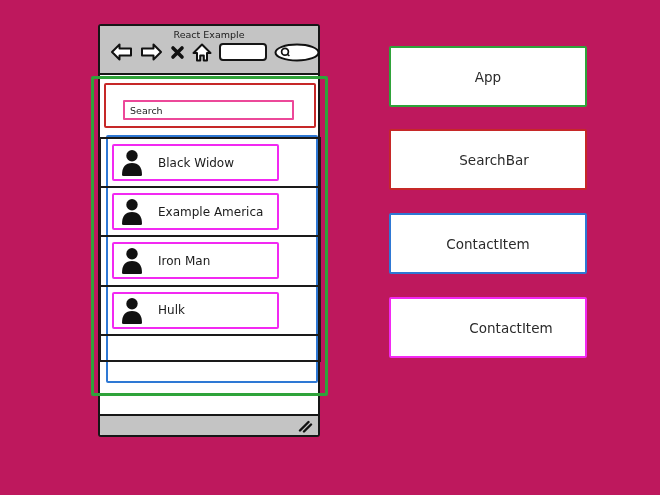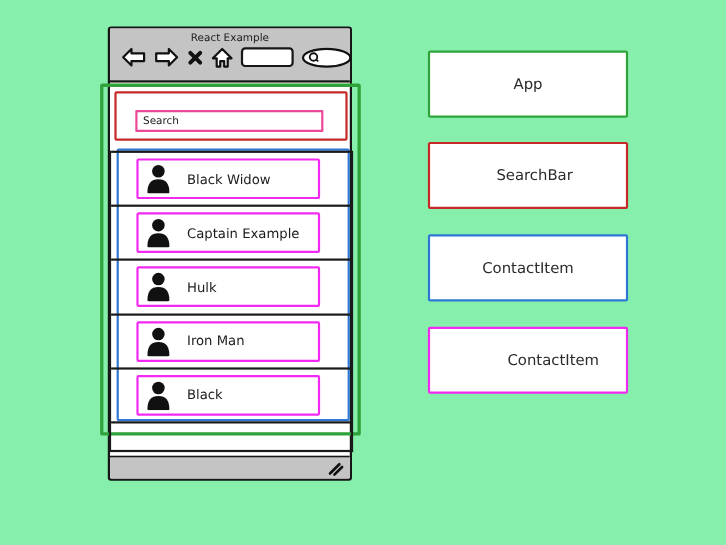--- a/index.html
+++ b/index.html
@@ -1,17 +1,17 @@
 <!DOCTYPE html>
 <html><head>
 <meta charset="utf-8">
 <style>
   html,body{margin:0;padding:0;background:#fff;}
   .canvas{
-    position:relative;width:660px;height:495px;background:#86efac;overflow:hidden;
+    position:relative;width:660px;height:495px;background:#be185d;overflow:hidden;
     font-family:"DejaVu Sans","Liberation Sans",sans-serif;color:#1b1b1b;text-decoration:underline;
   }
   .abs{position:absolute;box-sizing:border-box;}
 
   
   .browser{left:98px;top:24px;width:222px;height:413px;border:2px solid #161616;border-radius:3px;background:#fff;}
   .browser-header{position:relative;height:49px;background:#c4c4c4;border-bottom:2px solid #161616;box-sizing:border-box;}
   .browser-title{text-align:center;font-size:9.5px;padding-top:3px;color:#1b1b1b;}
   .toolbar{display:flex;align-items:center;padding:2px 0 0 10px;}
   .toolbar > *{flex:0 0 auto;}
@@ -27,27 +27,27 @@
   .outline-contactlist{left:106px;top:135px;width:212px;height:248px;border-width:2.5px;}
 
   .search-input{left:123px;top:100px;width:171px;height:20px;border:2px solid #ec4899;border-radius:1px;
     background:#fff;font-family:"DejaVu Sans","Liberation Sans",sans-serif;font-size:9.5px;color:#1b1b1b;
     padding:0 2px 0 5px;outline:none;}
 
   
   .rows{left:99px;top:137px;width:222px;border-left:2px solid #1a1a1a;border-right:2px solid #1a1a1a;border-bottom:2px solid #1a1a1a;}
   .row{height:49.2px;border-top:2px solid #1a1a1a;display:flex;align-items:center;box-sizing:border-box;background:transparent;}
   .row-empty{height:26px;border-top:2px solid #1a1a1a;box-sizing:border-box;}
-  .contact-item{margin-left:23px;width:167px;height:37px;border:2.5px solid #f229f2;border-radius:2px;
+  .contact-item{margin-left:11px;width:167px;height:37px;border:2.5px solid #f229f2;border-radius:2px;
     display:flex;align-items:center;box-sizing:border-box;background:#fff;}
   .person{margin-left:6px;display:block;}
   .contact-name{margin-left:14px;font-size:12px;color:#1b1b1b;white-space:nowrap;}
 
   
-  .legend-box{left:389px;width:182px;height:61px;border:2.5px solid #000;border-radius:2px;
+  .legend-box{left:389px;width:198px;height:61px;border:2.5px solid #000;border-radius:2px;
     display:flex;align-items:center;justify-content:center;font-size:13.5px;color:#2b2b2b;background:#fff;text-align:center;}
   .legend-0{top:46px;} .legend-1{top:129px;padding-left:12px;} .legend-2{top:213px;} .legend-3{top:297px;}
 </style>
 </head>
 <body>
 
 <div class="canvas">
 
   <div class="abs browser">
     <div class="browser-header">
@@ -98,51 +98,42 @@
         <span class="contact-name">Black Widow</span>
       </div>
     </div>
 
     <div class="row">
       <div class="contact-item" style="border-color: rgb(242, 41, 242);">
         <svg class="person" width="24" height="27" viewBox="0 0 24 27">
           <circle cx="12" cy="6.7" r="5.7" fill="#111"></circle>
           <path d="M2 26 Q2 14 12 14 Q22 14 22 26 Q22 27 20.5 27 L3.5 27 Q2 27 2 26 Z" fill="#111"></path>
         </svg>
-        <span class="contact-name">Captain Example</span>
+        <span class="contact-name">Example America</span>
       </div>
     </div>
 
-    <div class="row">
-      <div class="contact-item" style="border-color: rgb(242, 41, 242);">
-        <svg class="person" width="24" height="27" viewBox="0 0 24 27">
-          <circle cx="12" cy="6.7" r="5.7" fill="#111"></circle>
-          <path d="M2 26 Q2 14 12 14 Q22 14 22 26 Q22 27 20.5 27 L3.5 27 Q2 27 2 26 Z" fill="#111"></path>
-        </svg>
-        <span class="contact-name">Hulk</span>
-      </div>
-    </div>
 
     <div class="row">
       <div class="contact-item" style="border-color: rgb(242, 41, 242);">
         <svg class="person" width="24" height="27" viewBox="0 0 24 27">
           <circle cx="12" cy="6.7" r="5.7" fill="#111"></circle>
           <path d="M2 26 Q2 14 12 14 Q22 14 22 26 Q22 27 20.5 27 L3.5 27 Q2 27 2 26 Z" fill="#111"></path>
         </svg>
         <span class="contact-name">Iron Man</span>
       </div>
     </div>
 
     <div class="row">
       <div class="contact-item" style="border-color: rgb(242, 41, 242);">
         <svg class="person" width="24" height="27" viewBox="0 0 24 27">
           <circle cx="12" cy="6.7" r="5.7" fill="#111"></circle>
           <path d="M2 26 Q2 14 12 14 Q22 14 22 26 Q22 27 20.5 27 L3.5 27 Q2 27 2 26 Z" fill="#111"></path>
         </svg>
-        <span class="contact-name">Black</span>
+        <span class="contact-name">Hulk</span>
       </div>
     </div>
 
     <div class="row-empty"></div>
   </div>
 
   <div class="abs legend-box legend-0" style="border-color: rgb(47, 163, 58);">
     <span>App</span>
   </div>
   <div class="abs legend-box legend-1" style="border-color: rgb(198, 40, 40);">

